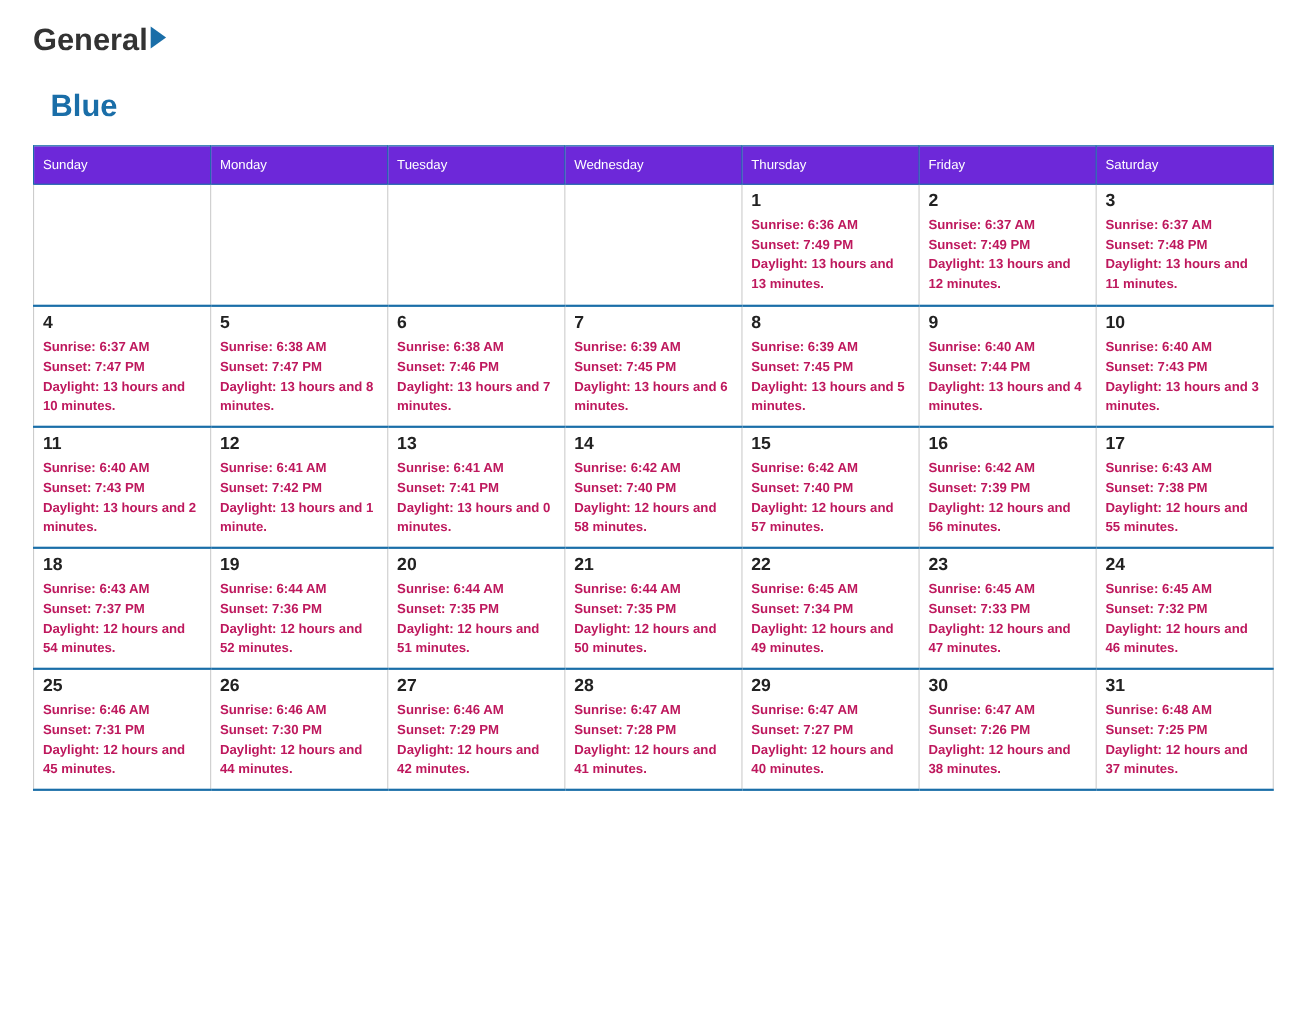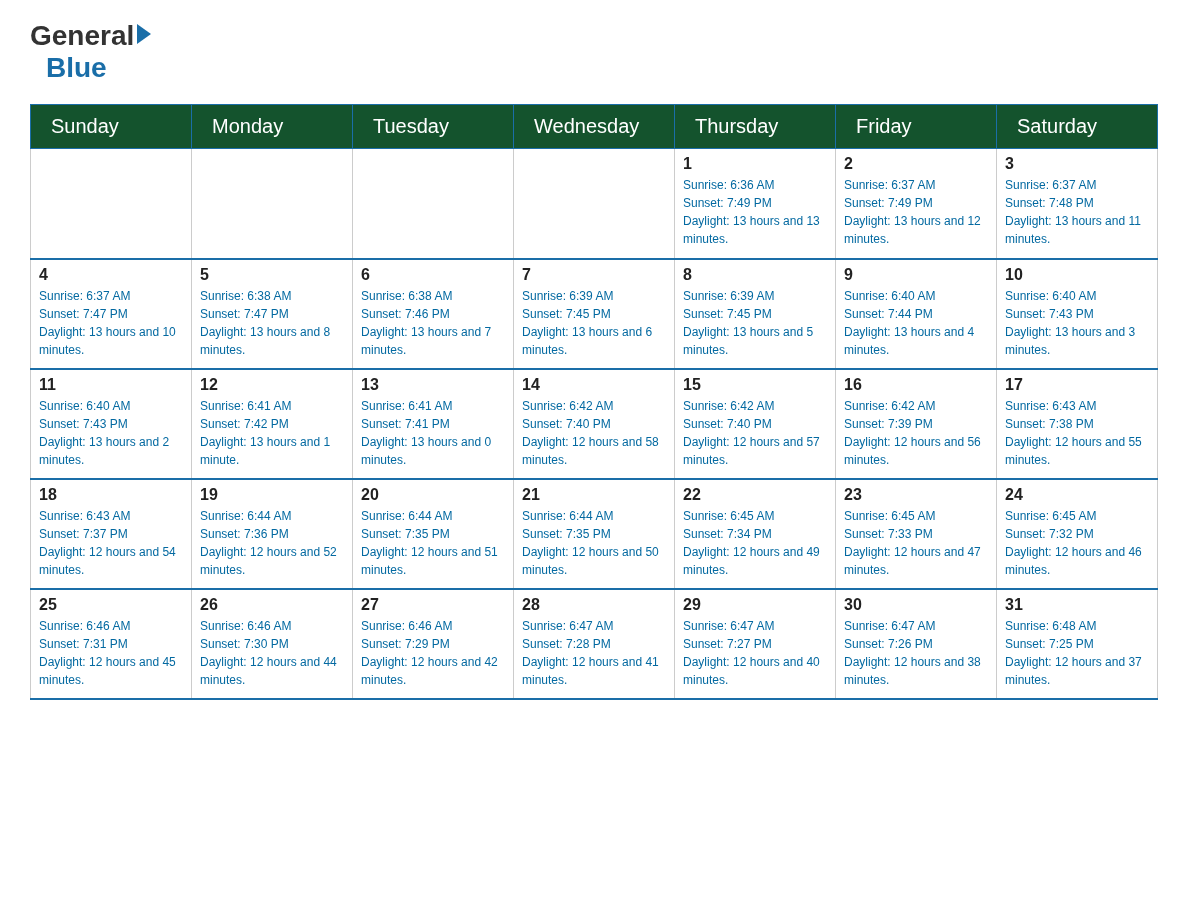--- a/index.html
+++ b/index.html
@@ -12,20 +12,21 @@
     }
     .header {
       display: flex;
       justify-content: space-between;
       align-items: flex-start;
       margin-bottom: 20px;
     }
     .logo {
       display: flex;
       flex-direction: column;
+      gap: 28px;
     }
     .logo-top {
       display: flex;
       align-items: center;
     }
     .logo-general {
       font-size: 28px;
       font-weight: bold;
       color: #333;
     }
@@ -54,25 +55,25 @@
     }
     .location {
       font-size: 22px;
       color: #444;
     }
     .calendar {
       width: 100%;
       border-collapse: collapse;
     }
     .calendar th {
-      background: #14532d;
+      background: #6d28d9;
       color: #fff;
-      font-size: 20px;
+      font-size: 12px;
       font-weight: normal;
-      padding: 10px 20px;
+      padding: 10px 8px;
       text-align: left;
       border: 1px solid #1a6ea8;
     }
     .calendar td {
       vertical-align: top;
       padding: 6px 8px;
       border: 1px solid #ccc;
       width: 14.28%;
       font-size: 12.5px;
       color: #333;
@@ -83,22 +84,23 @@
       border-bottom: 2px solid #1a6ea8;
     }
     .day-number {
       font-size: 16px;
       font-weight: bold;
       color: #222;
       margin-bottom: 3px;
     }
     .day-info {
       font-size: 12px;
-      color: #0369a1;
+      color: #be185d;
       line-height: 1.5;
+      font-weight: bold;
     }
     .empty-cell {
       background: #fff;
     }
   </style>
 </head>
 <body>
 
 <div class="header">
   <div class="logo">

